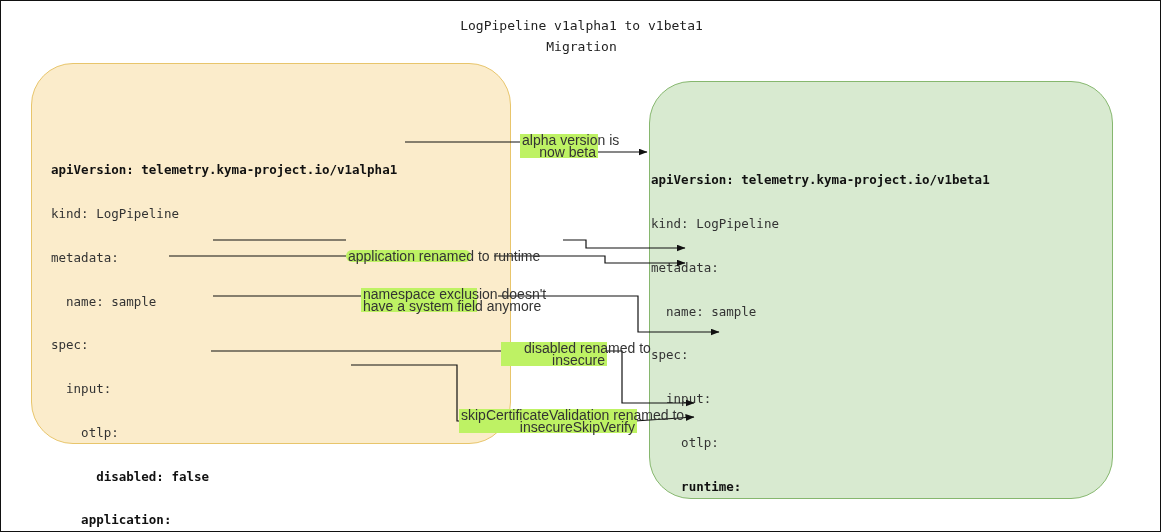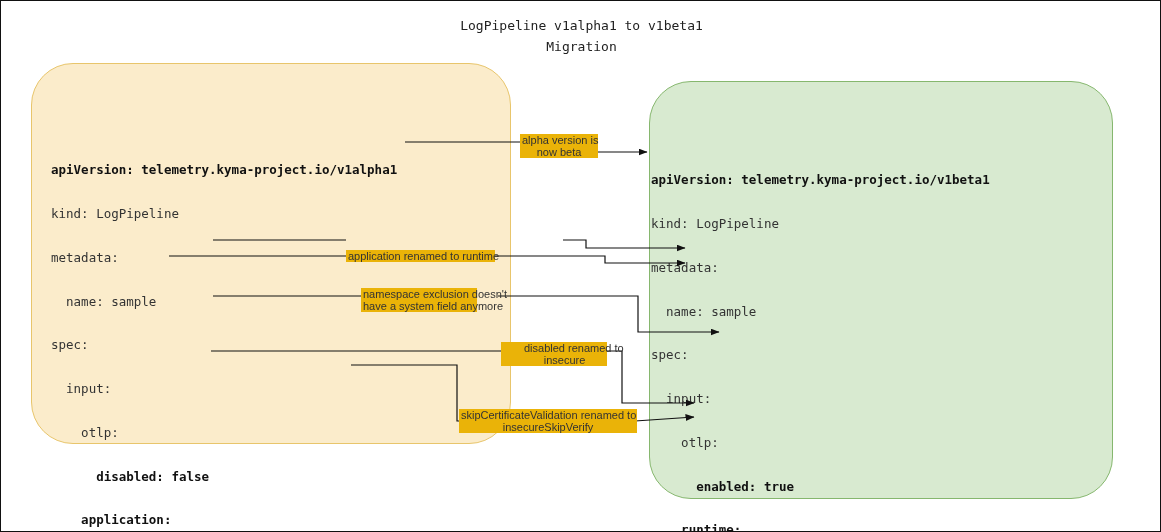--- a/index.html
+++ b/index.html
@@ -56,25 +56,25 @@
   .yaml .ln { display:block; height:14.6px; }
   .yaml .ln.b { font-weight:bold; color:#111111; }
   svg#wires {
     position:absolute; left:0; top:0;
     width:1161px; height:532px;
     pointer-events:none;
   }
   .note {
     position:absolute;
     font-family:"Liberation Sans", sans-serif;
-    font-size:11px;
+    font-size:14px;
     line-height:12px;
     color:#333333;
-    text-align:center;
-    background:#eab308;
+    text-align:right;
+    background:#bef264;
     padding:0 2px;
     white-space:pre;
   }
 </style>
 </head>
 <body>
 
 <div id="canvas">
 
   <div id="title">LogPipeline v1alpha1 to v1beta1
@@ -104,21 +104,20 @@
   </div>
 
   <div class="yaml" id="yaml-new">
     <span class="ln b">apiVersion: telemetry.kyma-project.io/v1beta1</span>
     <span class="ln">kind: LogPipeline</span>
     <span class="ln">metadata:</span>
     <span class="ln">  name: sample</span>
     <span class="ln">spec:</span>
     <span class="ln">  input:</span>
     <span class="ln">    otlp:</span>
-    <span class="ln b">      enabled: true</span>
     <span class="ln b">    runtime:</span>
     
     
     
     
     
     
     
     
     
@@ -149,21 +148,21 @@
       <path d="M210,350 L503,350"></path>
       <path d="M604,350 L621,350 L621,402 L693,402" marker-end="url(#arrow)"></path>
 
       <path d="M350,364 L456,364 L456,420 L461,420"></path>
       <path d="M634,420 L693,416" marker-end="url(#arrow)"></path>
     </g>
   </svg>
 
   <div class="note" id="note-apiversion" style="left:519px; top:133px; width:78px;">alpha version is
 now beta</div>
-  <div class="note" id="note-application" style="left:345px; top:249px; width:149px;">application renamed to runtime</div>
+  <div class="note" id="note-application" style="left:345px; top:249px; width:125px;border-radius:6px;">application renamed to runtime</div>
   <div class="note" id="note-namespaces" style="left:360px; top:287px; width:116px;">namespace exclusion doesn't
 have a system field anymore</div>
   <div class="note" id="note-disabled-tls" style="left:500px; top:341px; width:106px;padding-left:23px;">disabled renamed to
 insecure</div>
   <div class="note" id="note-skipcert" style="left:458px; top:408px; width:178px;">skipCertificateValidation renamed to
 insecureSkipVerify</div>
 
 </div>
 
 </body></html>

